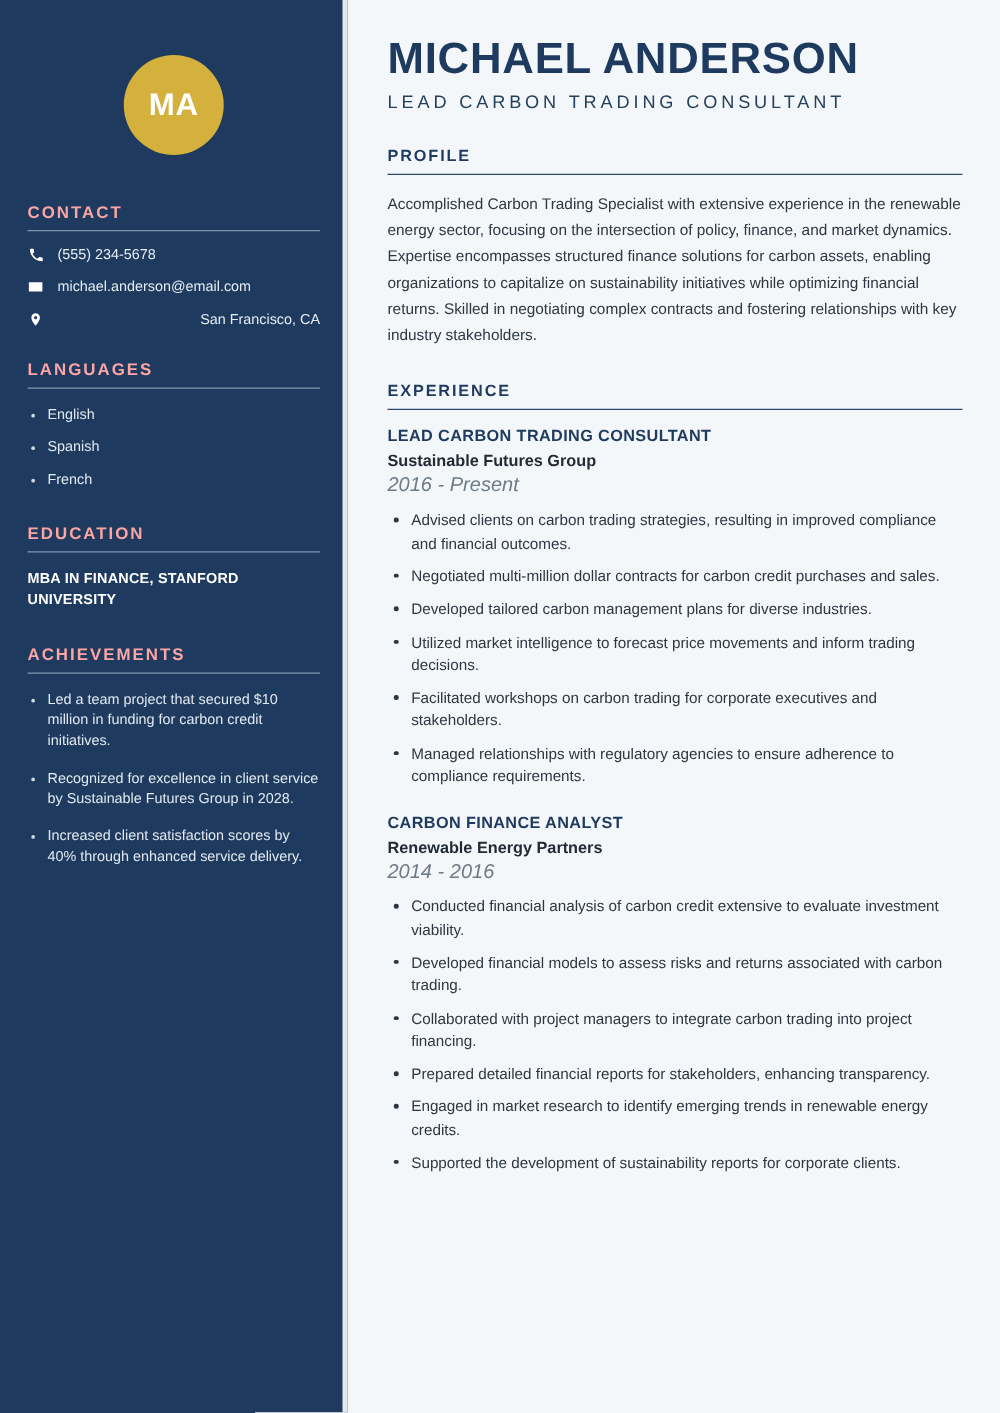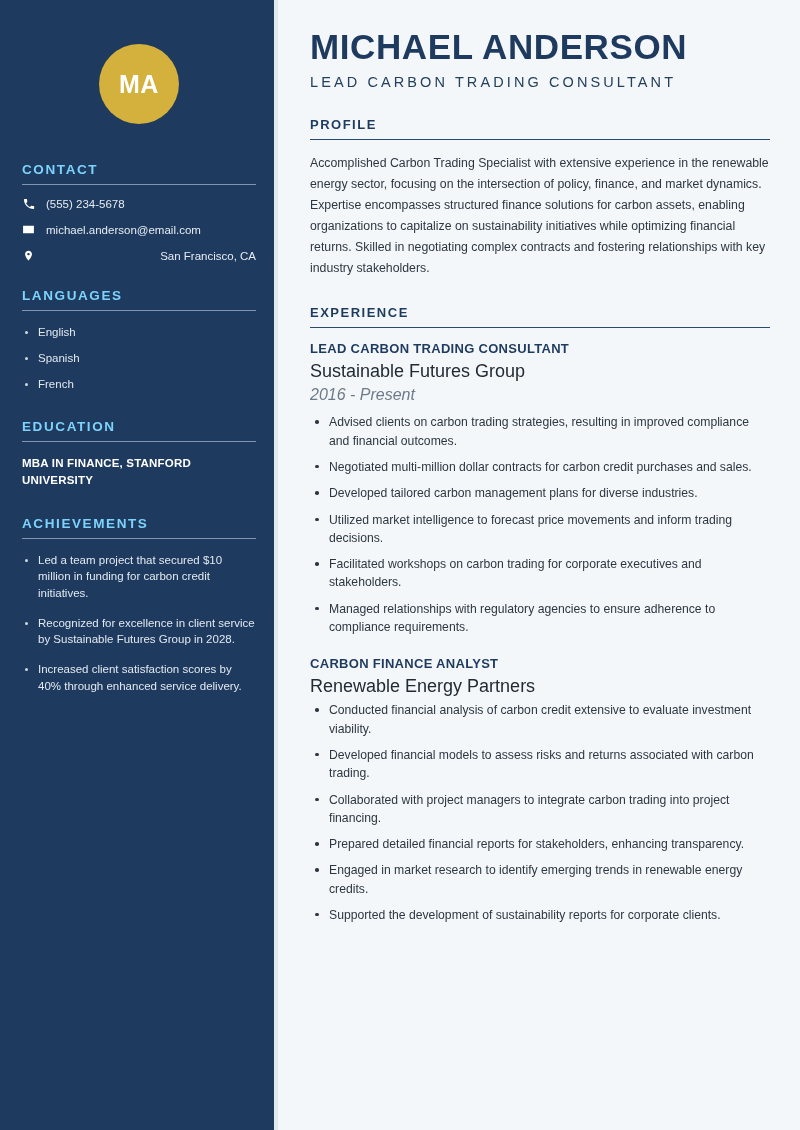--- a/index.html
+++ b/index.html
@@ -51,21 +51,21 @@
     font-weight: bold;
     letter-spacing: 0.5px;
   }
 
   .side-section { margin-bottom: 26px; }
 
   .side-heading {
     font-size: 13.5px;
     font-weight: bold;
     letter-spacing: 1.6px;
-    color: #7dd3fc;
+    color: #fca5a5;
     padding-bottom: 7px;
   }
   .side-rule {
     height: 1px;
     background: #7f95b0;
     margin-bottom: 13px;
   }
 
   .contact-row {
     display: flex;
@@ -160,22 +160,22 @@
   .exp-entry:last-child { margin-bottom: 0; }
 
   .exp-title {
     font-size: 13px;
     font-weight: bold;
     letter-spacing: 0.3px;
     color: #1e3a5f;
     margin-bottom: 5px;
   }
   .exp-company {
-    font-size: 18px;
-    font-weight: normal;
+    font-size: 13px;
+    font-weight: bold;
     color: #222b35;
     margin-bottom: 4px;
   }
   .exp-dates {
     font-size: 16px;
     font-style: italic;
     color: #6d7a88;
     margin-bottom: 9px;
   }
 
@@ -292,20 +292,21 @@
         <li>Developed tailored carbon management plans for diverse industries.</li>
         <li>Utilized market intelligence to forecast price movements and inform trading decisions.</li>
         <li>Facilitated workshops on carbon trading for corporate executives and stakeholders.</li>
         <li>Managed relationships with regulatory agencies to ensure adherence to compliance requirements.</li>
       </ul>
     </div>
 
     <div class="exp-entry">
       <div class="exp-title">CARBON FINANCE ANALYST</div>
       <div class="exp-company">Renewable Energy Partners</div>
+      <div class="exp-dates">2014 - 2016</div>
       <ul class="exp-list">
         <li>Conducted financial analysis of carbon credit extensive to evaluate investment viability.</li>
         <li>Developed financial models to assess risks and returns associated with carbon trading.</li>
         <li>Collaborated with project managers to integrate carbon trading into project financing.</li>
         <li>Prepared detailed financial reports for stakeholders, enhancing transparency.</li>
         <li>Engaged in market research to identify emerging trends in renewable energy credits.</li>
         <li>Supported the development of sustainability reports for corporate clients.</li>
       </ul>
     </div>
   </section>

